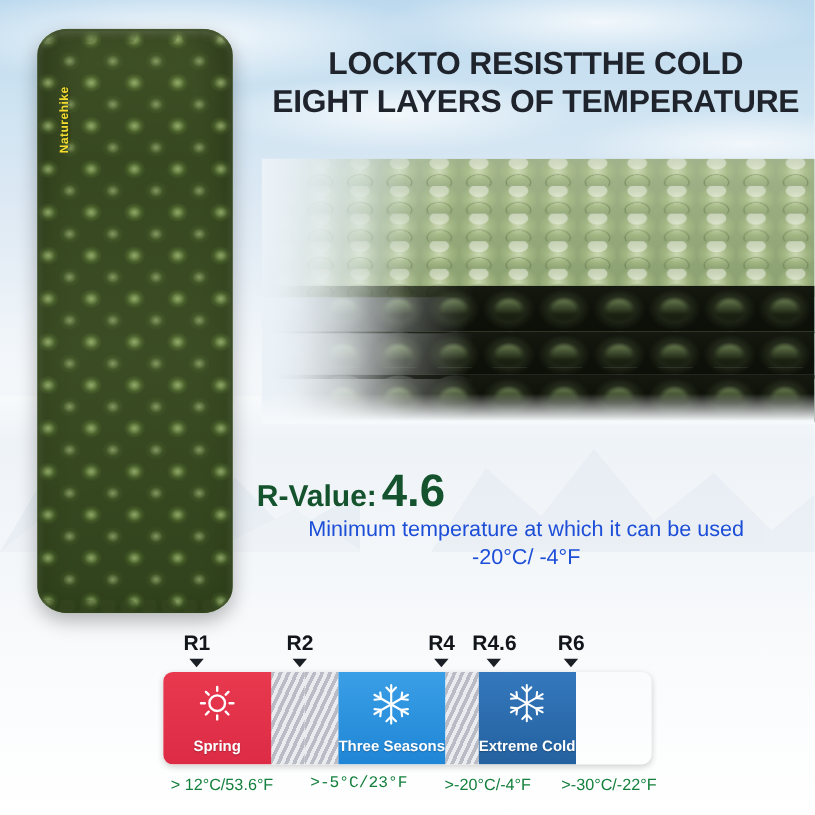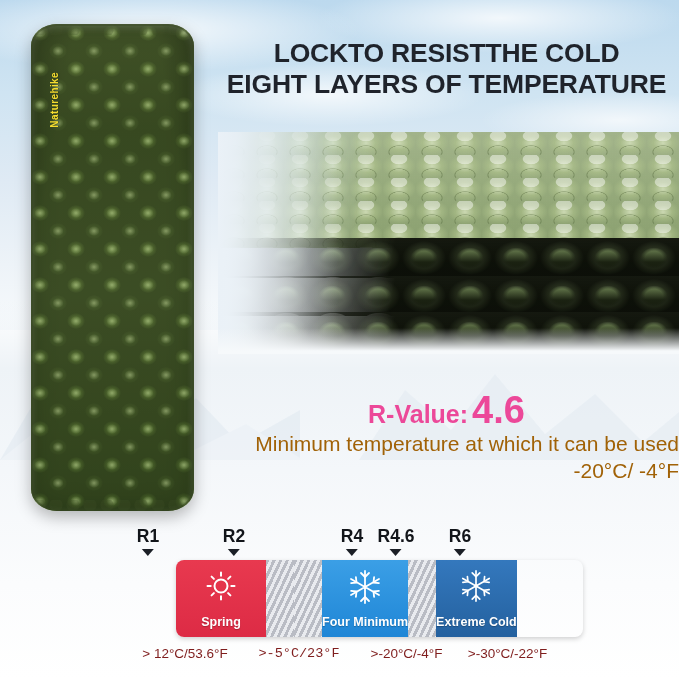--- a/index.html
+++ b/index.html
@@ -132,64 +132,63 @@
   
   .headline {
     position:absolute; left:214px; top:38px; width:465px;
     text-align:center; color:#1f232b;
     font-size:26.5px; font-weight:700; line-height:1.18; letter-spacing:-.2px;
   }
 
   
   .rvalue-row {
     position:absolute; left:214px; top:389px; width:465px;
-    text-align:center; color:#ec4899; white-space:nowrap;
+    color:#14532d; white-space:nowrap;
   }
   .rvalue-label { font-size:25px; font-weight:700; vertical-align:baseline; }
   .rvalue-number { font-size:38px; font-weight:700; vertical-align:baseline; margin-left:4px; }
   .rvalue-sub {
     position:absolute; left:198px; top:430px; width:481px;
-    text-align:right; color:#a16207; font-size:21px; line-height:1.3; font-weight:400;
+    text-align:center; color:#1d4ed8; font-size:18px; line-height:1.3; font-weight:400;
   }
 
   
   .scale-wrap { position:absolute; left:0; top:528px; width:679px; height:151px; }
 
-  .markers { position:absolute; left:0; top:0; width:564px; height:32px; }
+  .markers { position:absolute; left:16px; top:0; width:564px; height:32px; }
   .marker { position:absolute; top:0; transform:translateX(-50%); text-align:center; }
   .marker-label { font-size:17.5px; font-weight:700; color:#12151a; line-height:1; white-space:nowrap; }
   .marker-tri {
     width:0; height:0; margin:3px auto 0;
     border-left:6px solid transparent; border-right:6px solid transparent;
     border-top:7px solid #1b1f26;
   }
 
   .bar {
     position:absolute; left:136px; top:32px; width:407px; height:77px;
     display:flex; border-radius:8px; overflow:hidden;
     box-shadow:0 2px 5px rgba(0,0,0,.18);
-    margin-left:40px;
   }
   .seg { position:relative; display:flex; flex-direction:column; align-items:center; justify-content:flex-end; }
   .seg-icon { position:absolute; top:9px; left:0; right:0; display:flex; align-items:center; justify-content:center; gap:4px; }
   .seg-label {
     color:#fff; font-size:12.5px; font-weight:700; padding-bottom:8px;
     text-shadow:0 1px 1px rgba(0,0,0,.25); white-space:nowrap;
   }
   .divider {
     width:28px; flex:0 0 28px;
     background-image: repeating-linear-gradient(115deg, #b9bcc4 0 3px, #e9ebef 3px 6px);
   }
   .seg-spring { flex:0 0 90px; background:linear-gradient(180deg,#e8394f 0%,#dd2b45 100%); }
   .seg-three  { flex:0 0 101px; background:linear-gradient(180deg,#f2c845 0%,#e8b52f 100%); }
   .seg-four   { flex:0 0 85px; background:linear-gradient(180deg,#3b9fe6 0%,#1f86d6 100%); }
   .seg-extreme{ flex:0 0 75px; background:linear-gradient(180deg,#3478bd 0%,#24619f 100%); }
 
   .temps { position:absolute; left:126px; top:118px; width:430px; display:flex; }
-  .temp { font-size:13.5px; color:#7f1d1d; text-align:center; white-space:nowrap; }
+  .temp { font-size:13.5px; color:#15803d; text-align:center; white-space:nowrap; }
   .t1 { flex:0 0 118px; }
   .t2 { flex:0 0 110px;font-family:Liberation Mono, monospace; }
   .t3 { flex:0 0 105px; }
   .t4 { flex:0 0 97px; }
 </style>
 </head>
 <body>
 
 <div id="stage">
 
@@ -286,21 +285,21 @@
 
       <div class="seg seg-four">
         <div class="seg-icon">
           <svg width="36" height="36" viewBox="0 0 36 36" fill="none" stroke="#ffffff" stroke-width="1.8" stroke-linecap="round" stroke-linejoin="round">
             <path d="M18 2v32M4 10l28 16M32 10L4 26"></path>
             <path d="M18 8l-4-4M18 8l4-4M18 28l-4 4M18 28l4 4"></path>
             <path d="M9.5 13.5l-5.4.6M9.5 13.5l-.6-5.4M26.5 22.5l5.4-.6M26.5 22.5l.6 5.4"></path>
             <path d="M26.5 13.5l5.4.6M26.5 13.5l.6-5.4M9.5 22.5l-5.4-.6M9.5 22.5l-.6 5.4"></path>
           </svg>
         </div>
-        <div class="seg-label">Four Minimum</div>
+        <div class="seg-label">Three Seasons</div>
       </div>
 
       <div class="divider"></div>
 
       <div class="seg seg-extreme">
         <div class="seg-icon">
           <svg width="34" height="34" viewBox="0 0 36 36" fill="none" stroke="#ffffff" stroke-width="1.8" stroke-linecap="round" stroke-linejoin="round">
             <path d="M18 2v32M4 10l28 16M32 10L4 26"></path>
             <path d="M18 8l-4-4M18 8l4-4M18 28l-4 4M18 28l4 4"></path>
             <path d="M9.5 13.5l-5.4.6M9.5 13.5l-.6-5.4M26.5 22.5l5.4-.6M26.5 22.5l.6 5.4"></path>

